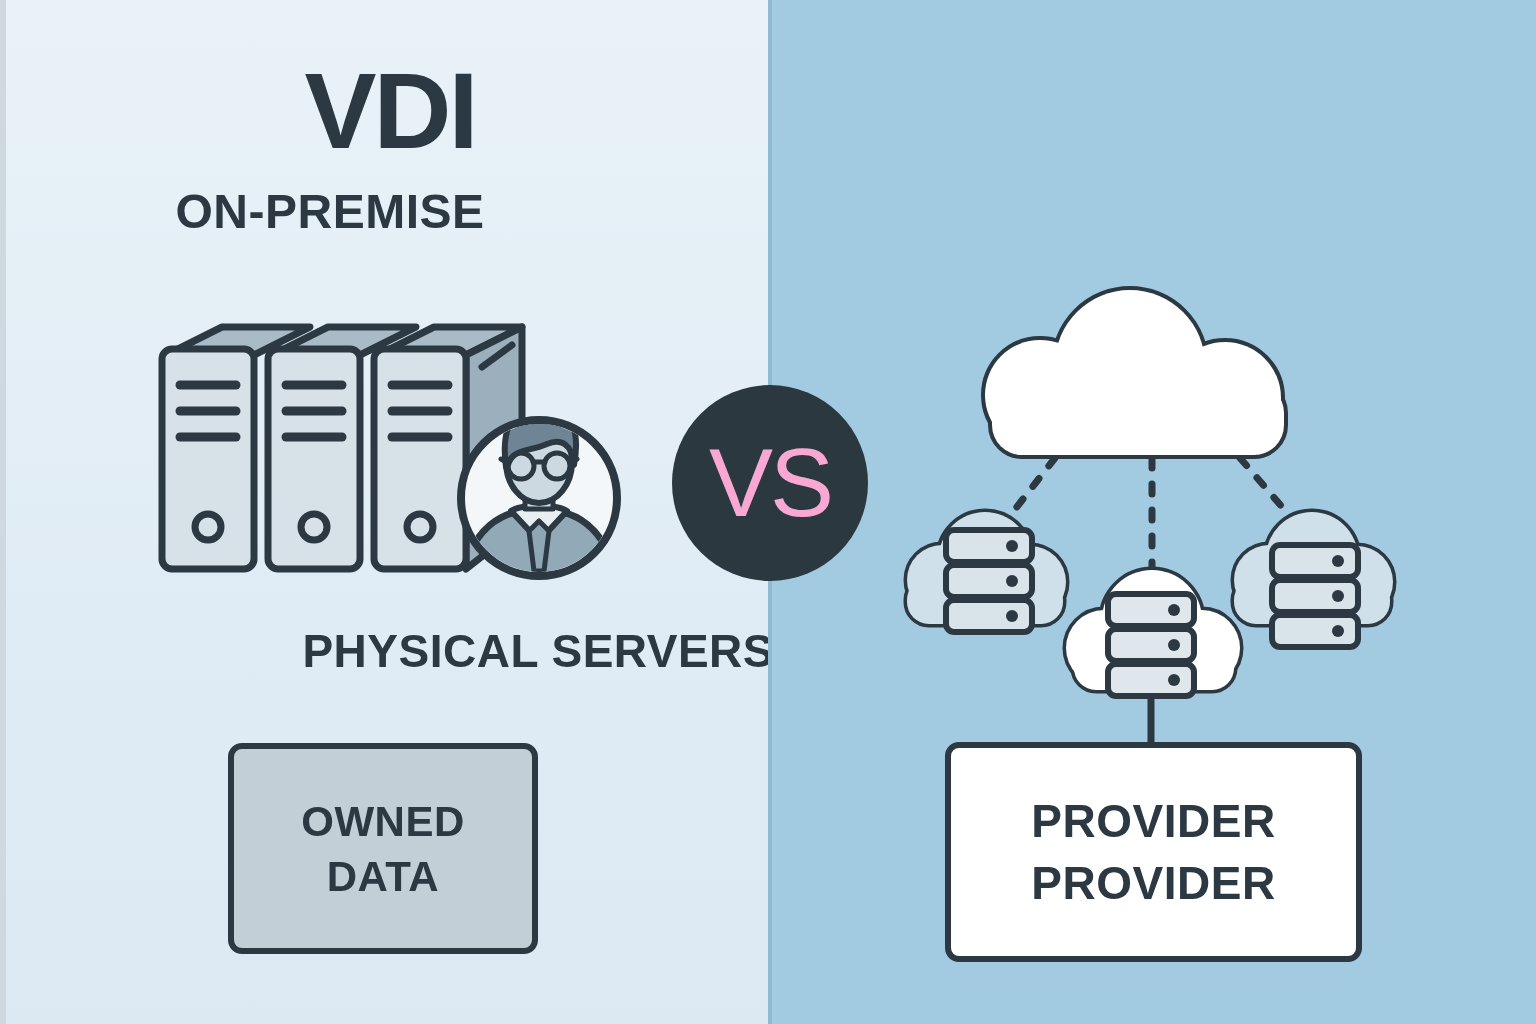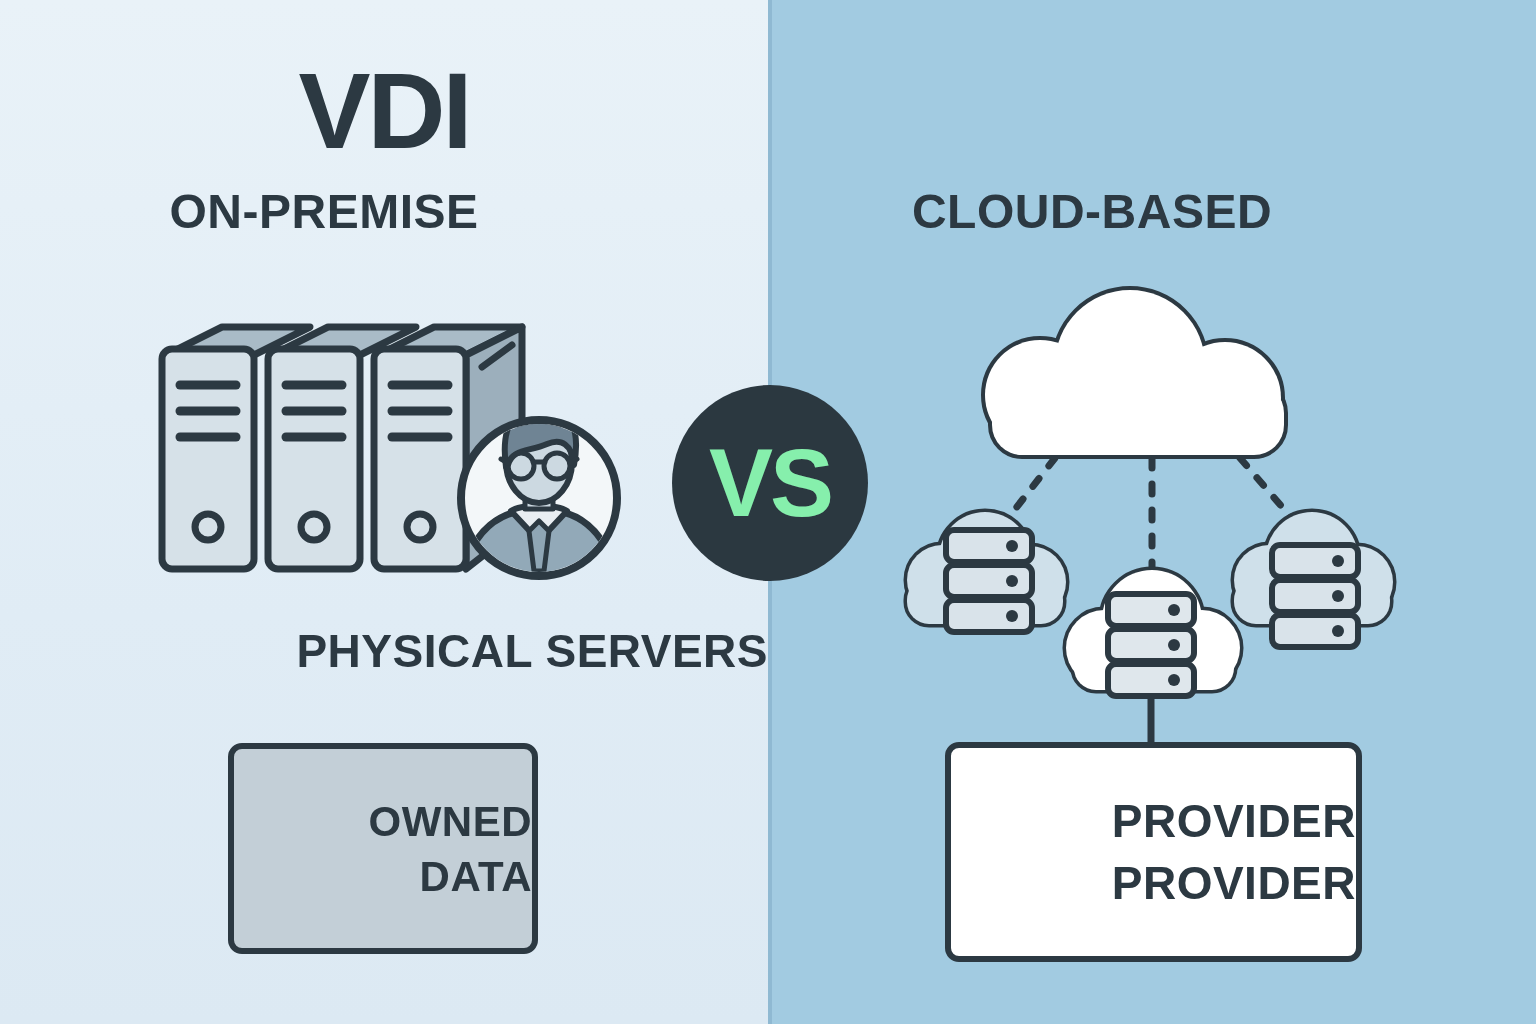--- a/index.html
+++ b/index.html
@@ -2,70 +2,69 @@
 <html><head>
 <meta charset="utf-8">
 <style>
   html,body{margin:0;padding:0;background:#cfd8de;}
   .canvas{
     position:relative;width:1536px;height:1024px;overflow:hidden;
     font-family:"Liberation Sans","DejaVu Sans",sans-serif;
     color:#2c3942;
   }
   .panel{position:absolute;top:0;height:1024px;width:768px;}
-  .panel-left{left:0;background:linear-gradient(180deg,#e9f2f8 0%,#e0ecf5 60%,#dce9f3 100%);}
+  .panel-left{left:6px;background:linear-gradient(180deg,#e9f2f8 0%,#e0ecf5 60%,#dce9f3 100%);}
   .panel-right{left:768px;background:#a2cbe1;}
   .panel-edge{position:absolute;top:0;left:768px;width:4px;height:1024px;background:#8fb9d2;}
 
   .title{
     position:absolute;top:52px;left:0;width:768px;text-align:center;
     font-size:108px;font-weight:800;letter-spacing:-3px;line-height:1.1;color:#2c3942;
   }
   .subtitle{
     position:absolute;top:184px;left:0;width:648px;text-align:center;
     font-size:48px;font-weight:800;letter-spacing:0.5px;color:#2c3942;
   }
   .caption{
     position:absolute;top:624px;left:0;width:768px;text-align:right;
     font-size:46px;font-weight:800;letter-spacing:0.5px;color:#2c3942;
   }
   .label-box{
     position:absolute;box-sizing:border-box;border:6px solid #2c3942;border-radius:14px;
-    display:flex;flex-direction:column;justify-content:center;align-items:flex-end;
+    display:flex;flex-direction:column;justify-content:center;align-items:center;
     text-align:center;font-weight:800;z-index:2;
   }
   .box-left{left:228px;top:743px;width:310px;height:211px;background:#c3cfd7;
     font-size:42px;line-height:55px;letter-spacing:0.5px;}
   .box-right{left:945px;top:742px;width:417px;height:220px;background:#ffffff;
     font-size:46px;line-height:62px;letter-spacing:0.5px;}
 
   .vs-badge{
     position:absolute;left:672px;top:385px;width:196px;height:196px;border-radius:50%;
     background:#2b3840;display:flex;align-items:center;justify-content:center;z-index:3;
   }
-  .vs-badge span{color:#86efac;font-size:96px;font-weight:700;letter-spacing:-3px;}
+  .vs-badge span{color:#f9a8d4;font-size:96px;font-weight:400;letter-spacing:-3px;}
 
   .illus{position:absolute;z-index:1;}
   .illus-servers{left:158px;top:315px;}
   .illus-cloud{left:880px;top:280px;}
 </style>
 </head>
 <body>
 
 <div class="canvas">
 
   <div class="panel panel-left">
     <div class="title">VDI</div>
     <div class="subtitle">ON-PREMISE</div>
     <div class="caption">PHYSICAL SERVERS</div>
   </div>
 
   <div class="panel panel-right"></div>
   <div class="panel-edge"></div>
-  <div class="subtitle" style="left:768px">CLOUD-BASED</div>
 
   <svg class="illus illus-servers" width="484" height="292" viewBox="0 0 484 292">
     <g stroke="#2c3942" stroke-linejoin="round" stroke-linecap="round">
 
       <g>
         <polygon points="8,40 64,12 152,12 96,40" fill="#a9bbc7" stroke-width="7"></polygon>
         <rect x="4" y="34" width="92" height="220" rx="10" fill="#d6e1e8" stroke-width="7"></rect>
         <line x1="22" y1="70" x2="78" y2="70" stroke-width="9"></line>
         <line x1="22" y1="96" x2="78" y2="96" stroke-width="9"></line>
         <line x1="22" y1="122" x2="78" y2="122" stroke-width="9"></line>

